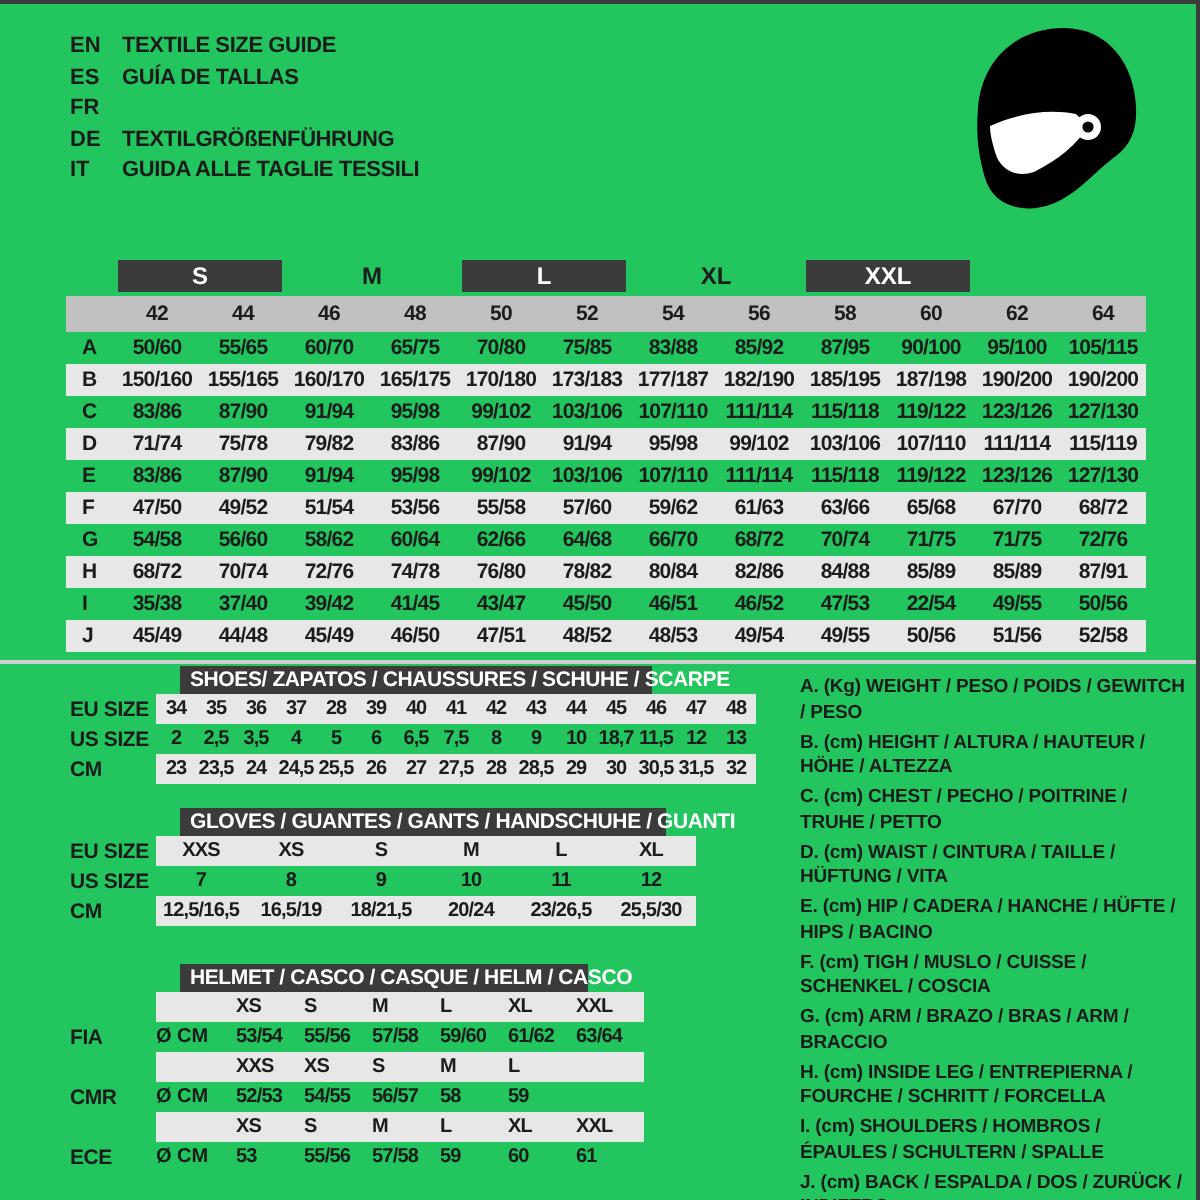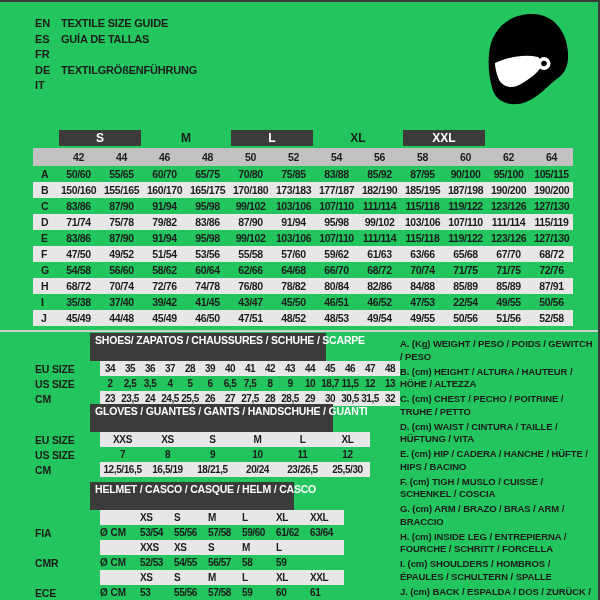--- a/index.html
+++ b/index.html
@@ -30,27 +30,27 @@
   .trow.stripe{background:var(--stripe,#e7e7e7);}
   .rlabel{padding-left:8px;font-size:10.5px;}
   .tcell{text-align:center;font-size:10.5px;letter-spacing:-0.4px;white-space:nowrap;}
   .band-corner{height:18px;}
 
   
   #divider{position:absolute;left:0;top:330px;width:600px;height:1.5px;background:#cfcfcf;}
 
   
   .btable{position:absolute;left:35px;}
-  .bheader{margin-left:55px;height:28px;line-height:14px;background:var(--dark,#3b3b3b);color:#fff;
+  .bheader{margin-left:55px;height:14px;line-height:14px;background:var(--dark,#3b3b3b);color:#fff;
            padding-left:5px;font-size:10.5px;letter-spacing:-0.2px;white-space:nowrap;box-sizing:border-box;}
   #shoes{top:333px;}   #shoes .bheader{width:236px;}
   #gloves{top:404px;}  #gloves .bheader{width:243px;}
   #helmet{top:482px;}  #helmet .bheader{width:204px;}
   .brow{display:flex;height:15px;align-items:center;font-size:10px;}
-  .blabel{width:65px;font-size:10.5px;letter-spacing:-0.2px;}
+  .blabel{width:43px;font-size:10.5px;letter-spacing:-0.2px;}
   .bcells{display:flex;height:100%;align-items:center;}
   .bstripe{background:var(--stripe,#e7e7e7);}
   .scell{width:20px;text-align:center;letter-spacing:-0.5px;white-space:nowrap;}
   .gcell{width:45px;text-align:center;letter-spacing:-0.4px;white-space:nowrap;}
   .bunit{width:40px;white-space:nowrap;}
   .hcell{width:34px;text-align:left;letter-spacing:-0.4px;white-space:nowrap;}
 
   
   #legend{position:absolute;left:400px;top:338px;width:196px;font-size:9.5px;line-height:12.5px;letter-spacing:-0.1px;}
   .legend-item{margin-bottom:2.5px;}
@@ -71,20 +71,21 @@
       </div>
       <div class="lang-row">
         <div class="lang-code">FR</div>
       </div>
       <div class="lang-row">
         <div class="lang-code">DE</div>
         <div class="lang-text">TEXTILGRÖßENFÜHRUNG</div>
       </div>
       <div class="lang-row">
         <div class="lang-code">IT</div>
+        <div class="lang-text">GUIDA ALLE TAGLIE TESSILI</div>
       </div>
     </div>
 
   <svg id="helmet-icon" viewBox="0 0 84 94" xmlns="http://www.w3.org/2000/svg" aria-hidden="true">
     <path fill="#000000" d="M46 2 C68 2 81 20 82 41 C82.6 52 80 60 72 66 C61 74 53 85 40 90 C27 95 11 92 6.5 77 C3 65 2 55 3 42 C5 17 23 2 46 2 Z"></path>
     <path fill="#ffffff" d="M9 51 C22 45 38 42 52 45 L58 51 C53 60 43 68 31 74 C22 77 14 73 11.5 64 C10 59 9 55 9 51 Z"></path>
     <circle cx="58" cy="51.5" r="6.5" fill="#ffffff"></circle>
     <circle cx="58" cy="51.5" r="2.8" fill="#000000"></circle>
   </svg>
 

